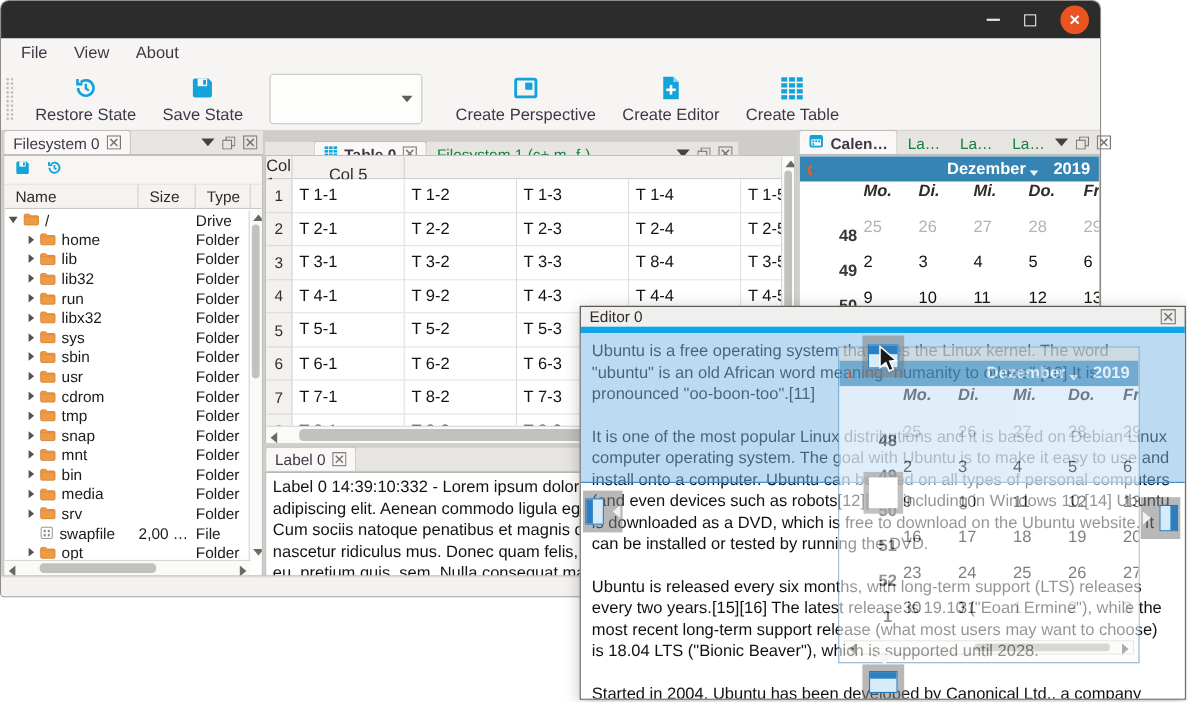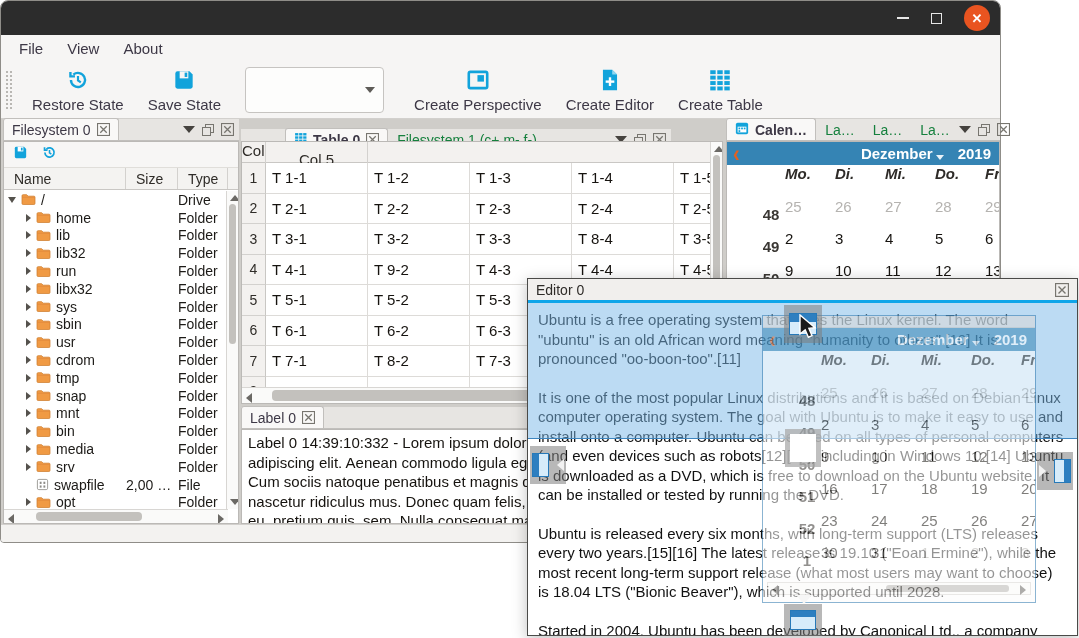--- a/index.html
+++ b/index.html
@@ -77,21 +77,21 @@
   .cal-year { margin:0 4px 0 14px; }
   .cal-grid-head { display:grid; grid-template-columns:58px repeat(5,50px); height:33px; width:308px;font-style:italic; }
   .cal-grid-head > div { display:flex; align-items:center; justify-content:center; font-size:15px; font-weight:bold; color:#2e2b28; }
   .cal-week { display:grid; grid-template-columns:58px repeat(5,50px); height:32px; width:308px; }
   .cal-week > div { display:flex; align-items:center; justify-content:center; font-size:15px; color:#16130f; }
   .cal-week .wk { font-weight:bold; color:#3a3733;margin-left:30px; }
   .cal-week .day.out { color:#b5b3b0; }
 
   
   .editor-win { position:absolute; left:527px; top:278px; width:551px; height:358px; background:#f1efed; border:1px solid #4a4a48; box-shadow:0 3px 14px rgba(0,0,0,.25); z-index:10; }
-  .editor-title { height:24px; display:flex; align-items:center; padding:0 8px; border-bottom:3px solid #0ea5e9; font-size:14px; color:#2e2b28; }
+  .editor-title { height:24px; display:flex; align-items:center; padding:0 8px; border-bottom:6px solid #0ea5e9; font-size:14px; color:#2e2b28; }
   .editor-title .spacer { flex:1; }
   .editor-content { position:absolute; left:0; top:24px; right:0; bottom:0; background:#fff; overflow:hidden; padding:7px 10px; font-size:15px; line-height:19.5px; color:#111; }
   .editor-content p { margin-bottom:19px; }
   .drop-highlight { position:absolute; left:0; top:24px; right:0; height:136px; background:rgba(121,183,231,0.5); border-bottom:1px solid #3e86c0; z-index:2; pointer-events:none; }
 
   
   .drag-preview { position:absolute; left:762px; top:315px; width:274px; height:288px; background:#fdfdfd; border:1px solid #2e77ae; opacity:0.55; z-index:20; overflow:hidden; }
   .dp-tabstrip { height:12px; background:#dbd9d6; border-bottom:1px solid #c5c3c0; }
   .dp-scroll { position:absolute; left:4px; right:4px; bottom:7px; height:13px; background:#fafaf9; border:1px solid #d8d6d3; }
   .dp-scroll .handle { position:absolute; top:2px; bottom:2px; left:45%; right:8%; background:#b9b7b3; border-radius:3px; }

